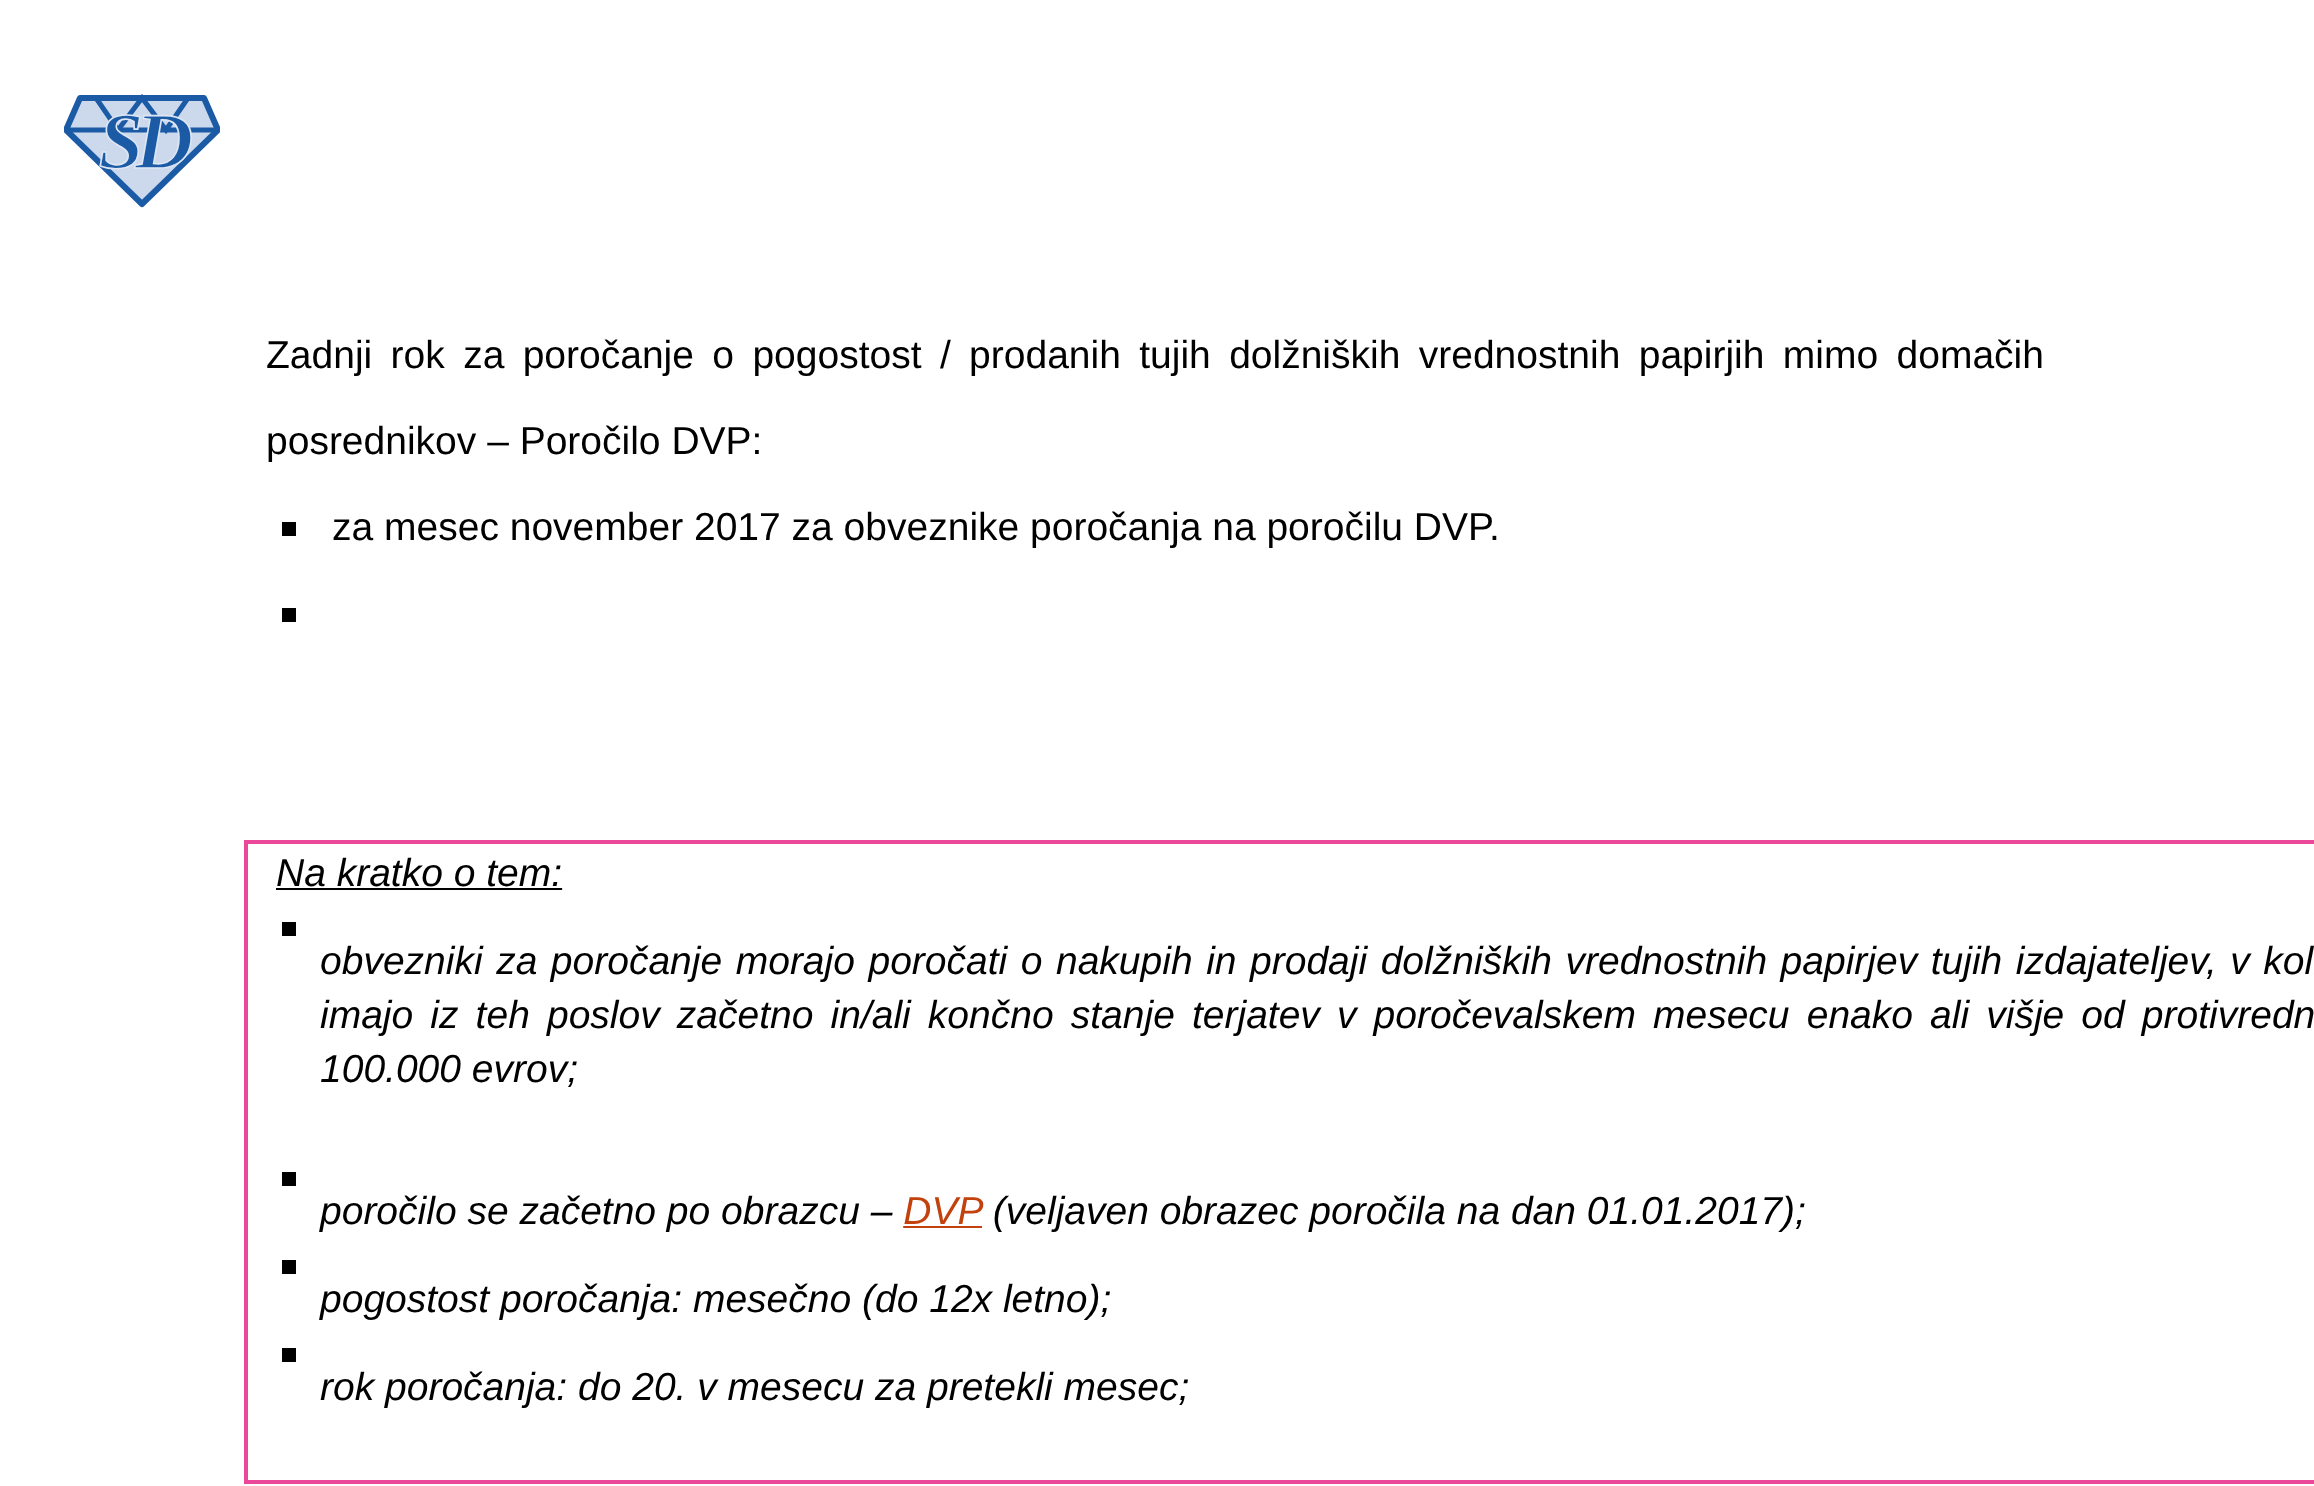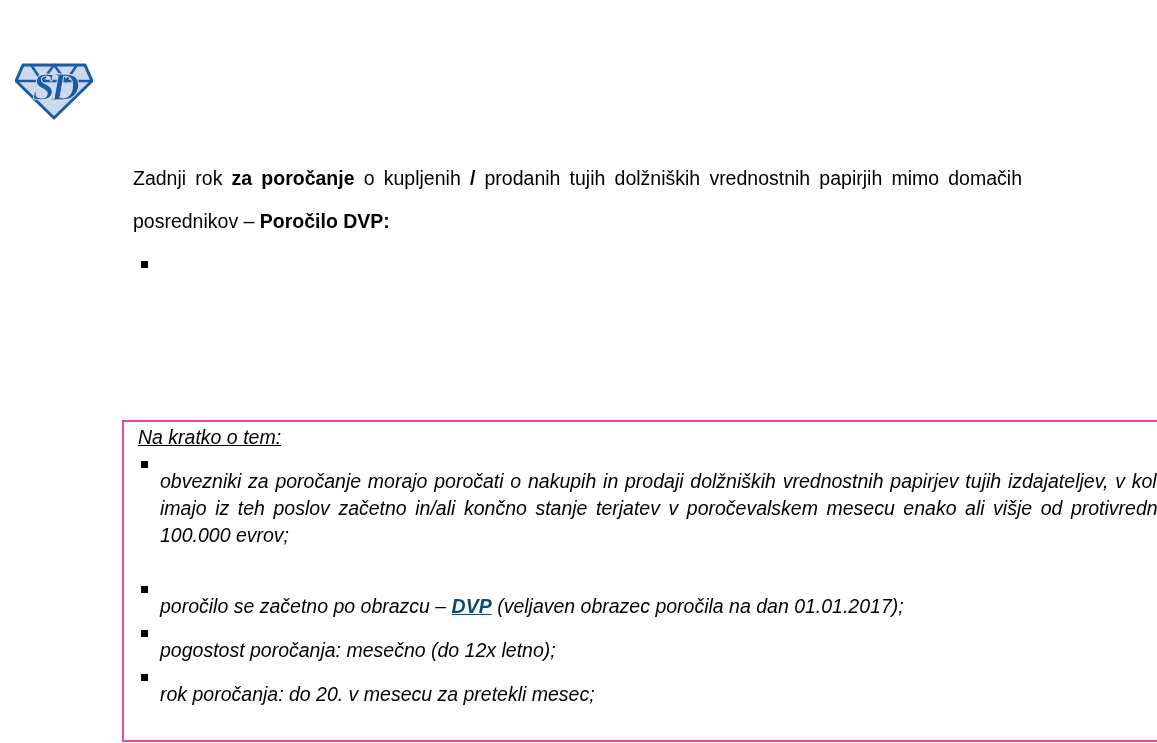--- a/index.html
+++ b/index.html
@@ -7,31 +7,31 @@
     width: 1157px; height: 743px;
     background: #ffffff;
     position: relative;
     overflow: hidden;
     font-family: "Liberation Sans", sans-serif;
     color: #000000;
   }
 
   
   .logo {
-    position: absolute; left: 15px; top: 44px;
-    width: 78px; height: 60px; margin-top: 16px;
+    position: absolute; left: 32px; top: 44px;
+    width: 78px; height: 60px;
   }
 
   
   .main-flow {
     position: absolute; left: 133px; top: 157px; width: 889px;
     font-size: 19.5px; line-height: 43px;
   }
   .para { margin: 0; text-align: justify; }
-  .b { font-weight: bold; }
+  .b { font-weight: normal; }
 
   .m-bullet { display: flex; margin: 0; }
   .m-bullet .sq {
     flex: 0 0 7px; width: 7px; height: 7px;
     background: #000; margin: 18px 0 0 8px;
   }
   .m-bullet .txt { margin-left: 18px; }
 
   .podatki { margin: 19px 0 0 0; }
 
@@ -52,42 +52,46 @@
   .b-row { display: flex; margin: 0; flex-direction: column; }
   .b-row .sq {
     flex: 0 0 7px; width: 7px; height: 7px;
     background: #000; margin: 10px 0 0 3px;
   }
   .b-row .txt { margin-left: 22px; flex: 1; text-align: justify; }
   .b-row .txt.no-just { text-align: left; }
   .blank-line { height: 27px; }
 
   a.doc-link {
-    color: #0c4a6e;
-    font-weight: bold;
+    color: #c2410c;
+    font-weight: normal;
     text-decoration: underline;
     cursor: pointer;
   }
 </style>
 </head>
 <body>
 
 <div class="logo">
   <svg width="78" height="60" viewBox="0 0 78 60">
     <polygon points="8,5 70,5 77,21 39,58 1,21" fill="#ccd9ec" stroke="#1b5aa5" stroke-width="3" stroke-linejoin="round"></polygon>
     <polyline points="1,21 77,21" fill="none" stroke="#1b5aa5" stroke-width="2.5"></polyline>
     <polyline points="16,5 27,21 39,5 51,21 62,5" fill="none" stroke="#1b5aa5" stroke-width="2.5"></polyline>
     <text x="39" y="40" text-anchor="middle" font-family="Liberation Serif, serif" font-style="italic" font-weight="bold" font-size="40" fill="#1b5aa5" stroke="#dce6f4" stroke-width="0.8" letter-spacing="-4">SD</text>
   </svg>
 </div>
 
 <div class="main-flow">
 
-  <p class="para"><span>Zadnji rok </span><span class="b">za poročanje</span><span> o kupljenih </span><span class="b">/</span><span> prodanih tujih dolžniških vrednostnih papirjih mimo domačih posrednikov – </span><span class="b">Poročilo DVP:</span></p>
+  <p class="para"><span>Zadnji rok </span><span class="b">za poročanje</span><span> o pogostost </span><span class="b">/</span><span> prodanih tujih dolžniških vrednostnih papirjih mimo domačih posrednikov – </span><span class="b">Poročilo DVP:</span></p>
 
+  <div class="m-bullet">
+    <span class="sq"></span>
+    <span class="txt"><span class="b">za mesec november 2017 za</span><span> obveznike poročanja na poročilu DVP.</span></span>
+  </div>
 
 
   <div class="m-bullet">
     <span class="sq"></span>
   </div>
 
 </div>
 
 <div class="info-box">
 

